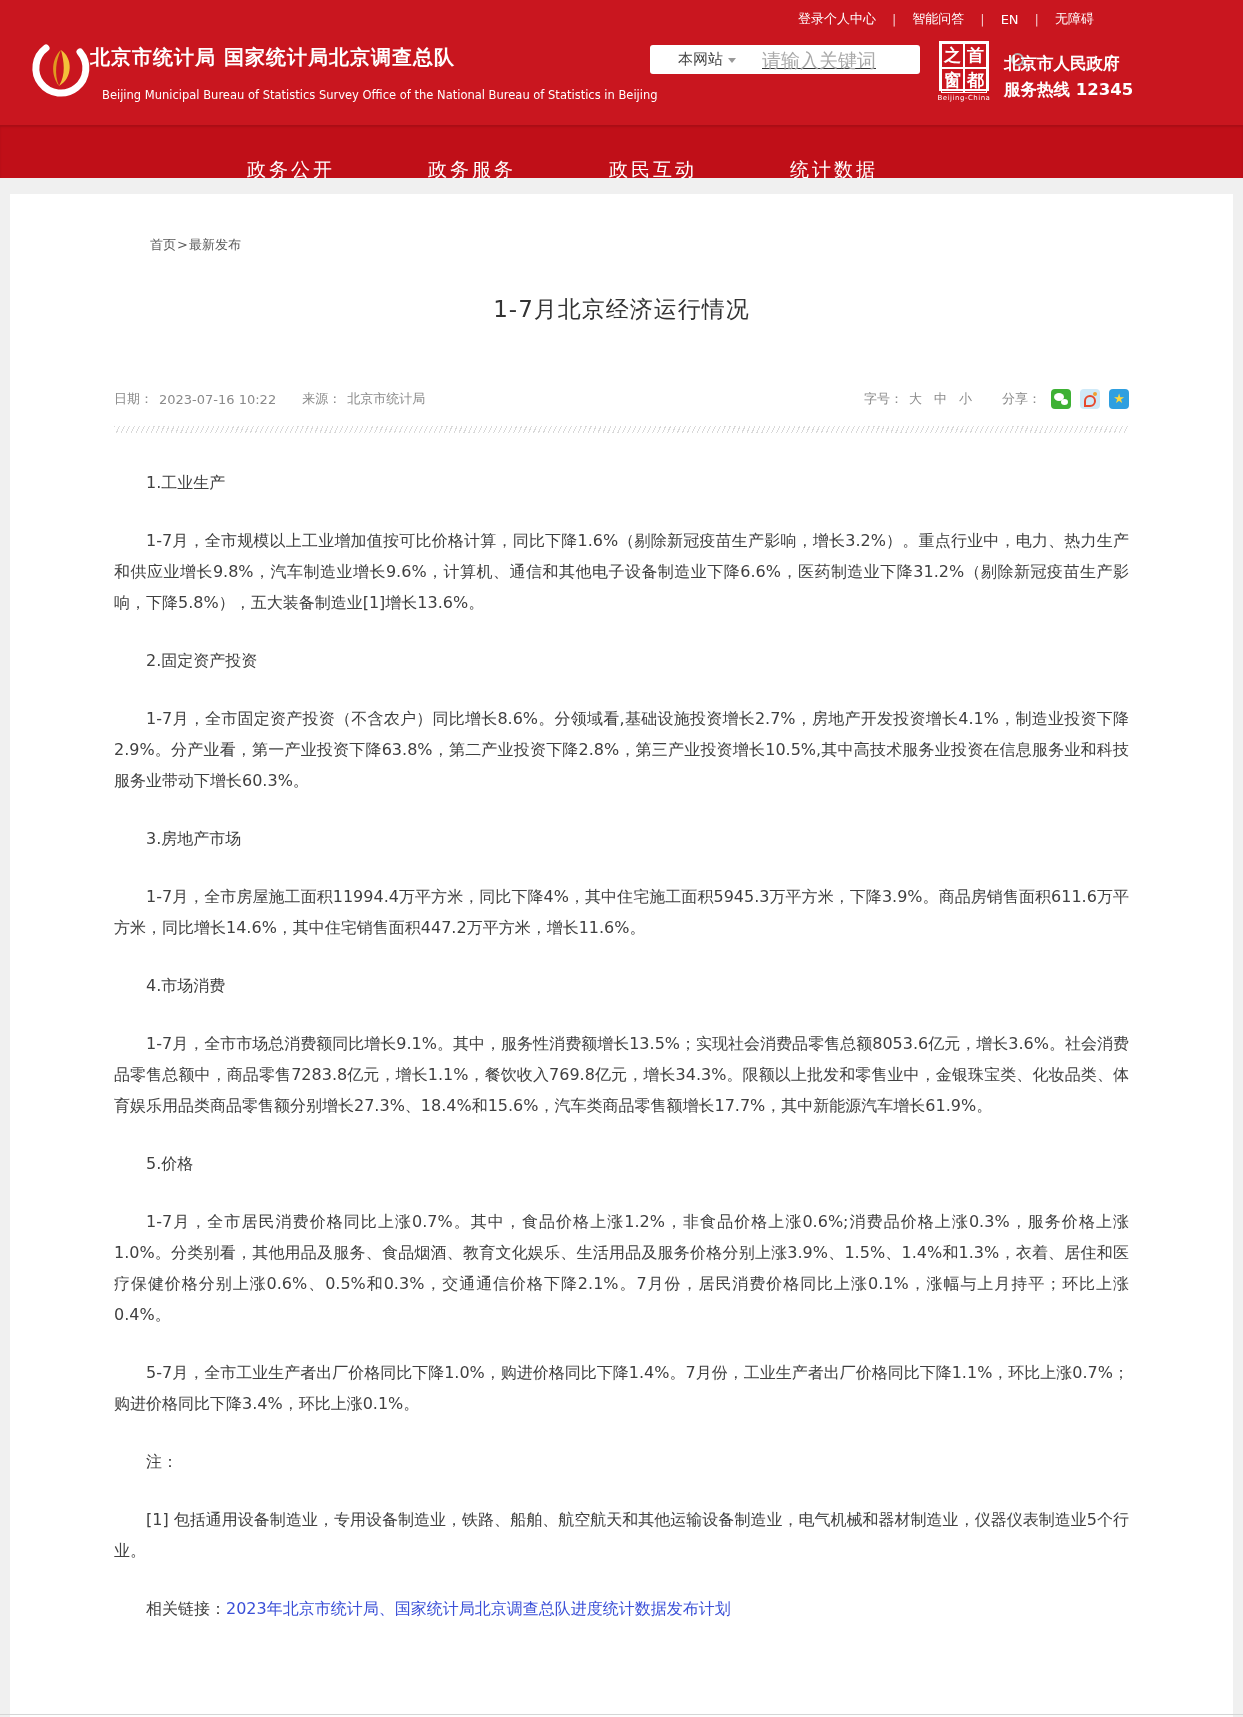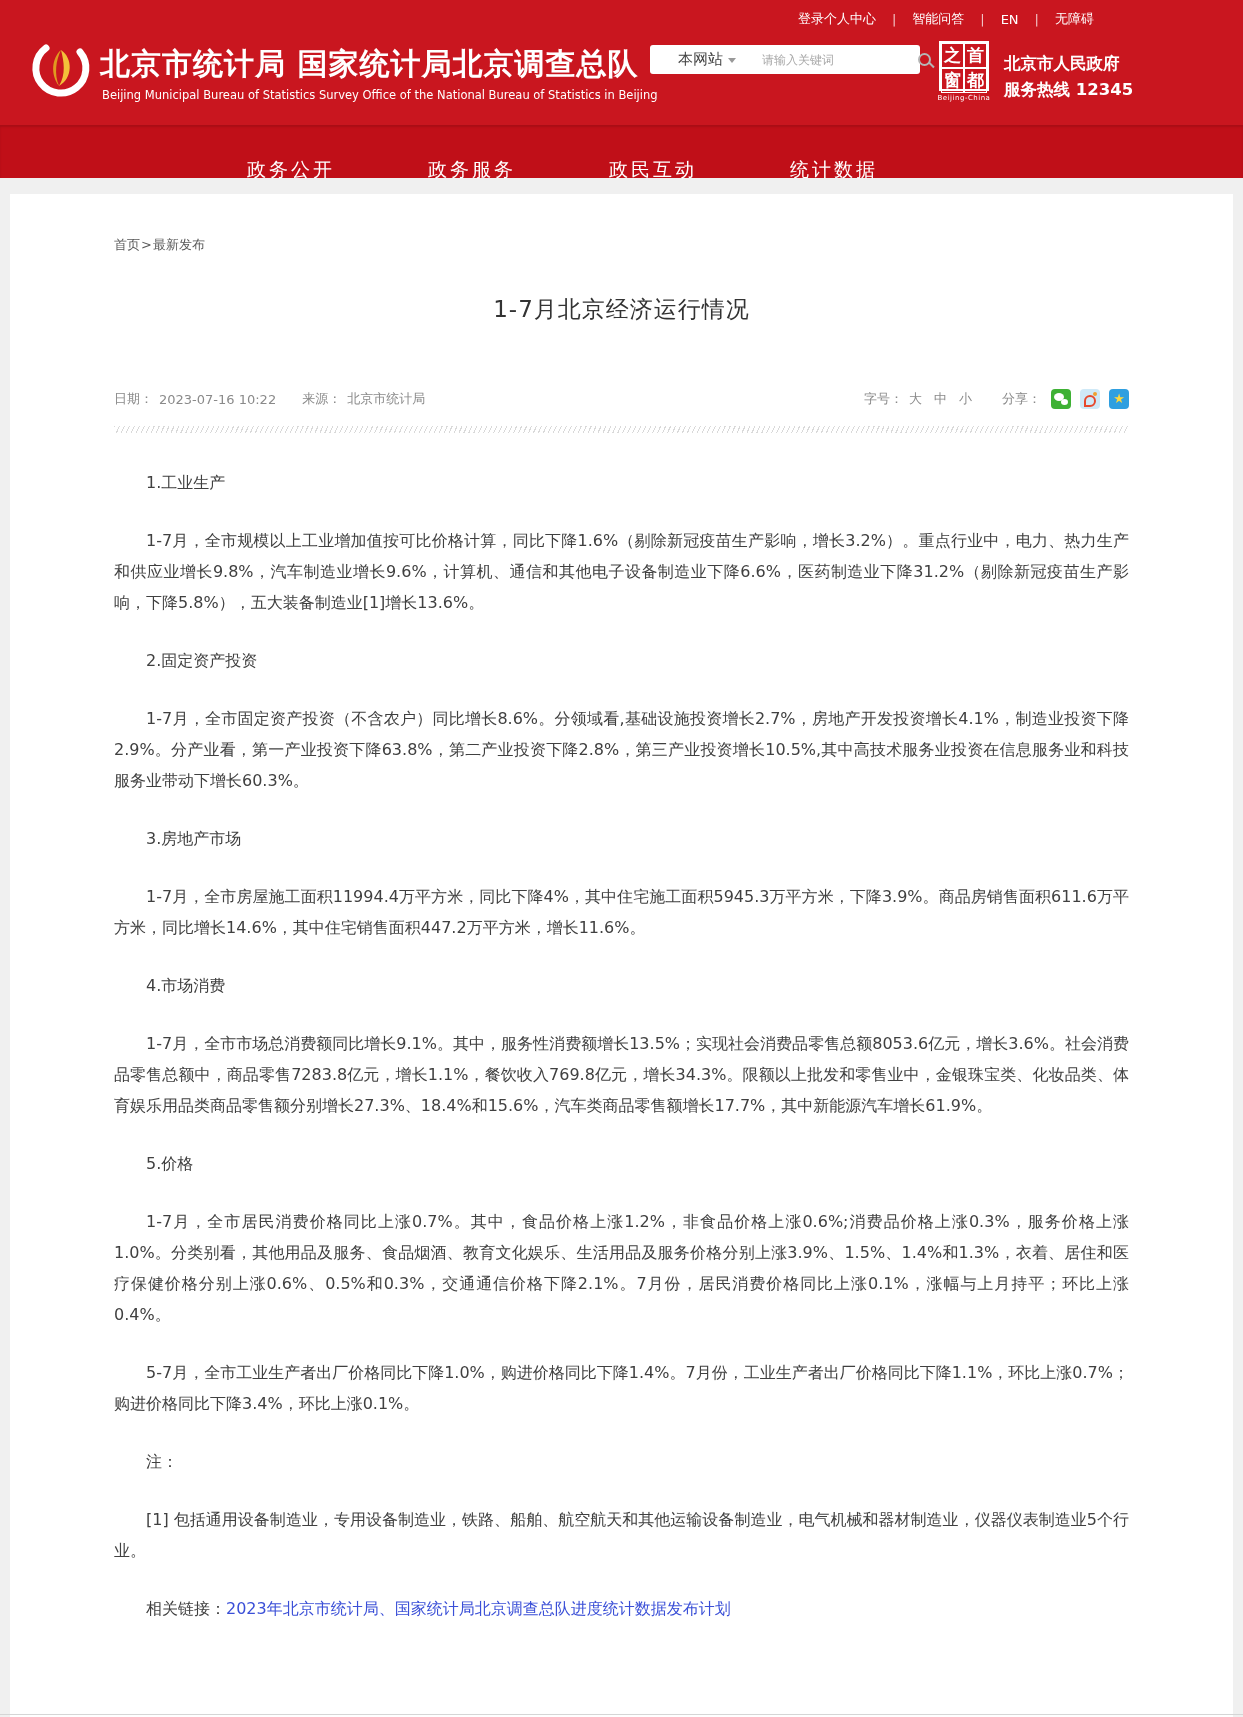--- a/index.html
+++ b/index.html
@@ -16,45 +16,46 @@
   .utility-row {
     height: 38px; display: flex; justify-content: flex-end; align-items: center;
     padding-right: 133px; color: #fff; font-size: 13px;
   }
   .utility-link { padding: 0 16px; cursor: pointer; white-space: nowrap; }
   .utility-sep { color: rgba(255,255,255,.75); }
 
   .header-main { position: relative; height: 87px; }
   .logo-swirl { position: absolute; left: 30px; top: -2px; }
   .site-title {
-    position: absolute; left: 100px; top: 6px; color: #fff;
-    font-size: 30px; font-weight: bold; letter-spacing: 1px; white-space: nowrap;
+    position: absolute; left: 90px; top: 6px; color: #fff;
+    font-size: 20px; font-weight: bold; letter-spacing: 1px; white-space: nowrap;
   }
   .site-subtitle {
     position: absolute; left: 102px; top: 50px; color: #fff;
     font-size: 11.5px; white-space: nowrap;
   }
 
   .search-box {
     position: absolute; left: 650px; top: 7px; width: 270px; height: 29px;
     background: #fff; border-radius: 3px; display: flex; align-items: center;
   }
   .search-scope {
     display: flex; align-items: center; gap: 5px; padding: 0 14px 0 28px;
     font-size: 15px; color: #444; cursor: pointer; white-space: nowrap;
   }
   .scope-caret {
     width: 0; height: 0; border-left: 4px solid transparent;
     border-right: 4px solid transparent; border-top: 5px solid #999; margin-top: 2px;
   }
   .search-divider { width: 1px; height: 26px; background: #ddd; }
   .search-input {
-    border: none; outline: none; flex: 1; font-size: 12px; color: #333;
+    border: none; outline: none; flex: 1; font-size: 19px; color: #333;
     padding: 0 6px 0 12px; background: transparent;
     font-family: "DejaVu Sans", "Liberation Sans", sans-serif;
+    text-decoration: underline;
   }
   .search-input::placeholder { color: #a9a9a9; }
   .mag-icon { position: relative; width: 13px; height: 13px; border: 2px solid #b5b5b5;
     border-radius: 50%; margin-right: 16px; cursor: pointer; flex: none; }
   .mag-icon::after {
     content: ""; position: absolute; width: 7px; height: 2px; background: #b5b5b5;
     transform: rotate(45deg); right: -6px; bottom: -2px;
   }
 
   .gov-logo { position: absolute; left: 936px; top: 3px; width: 56px; text-align: center; }
@@ -78,21 +79,21 @@
   }
   .nav-item {
     color: #fff; font-size: 19px; letter-spacing: 3px; cursor: pointer; white-space: nowrap; margin-top: 36px;
   }
 
   
   .card {
     margin: 16px 10px 0; background: #fff; padding: 42px 104px 0;
     min-height: 1525px;
   }
-  .breadcrumb { font-size: 13px; color: #595959; }
+  .breadcrumb { font-size: 13px; color: #595959; margin-left: 36px; }
   .breadcrumb .crumb-home { cursor: pointer; }
   .breadcrumb .crumb-sep { margin: 0 1px; }
 
   .article-title {
     text-align: center; font-size: 23px; color: #333; font-weight: 500;
     margin-top: 40px; letter-spacing: 1px;
   }
 
   .meta-row {
     margin-top: 64px; display: flex; justify-content: space-between;

